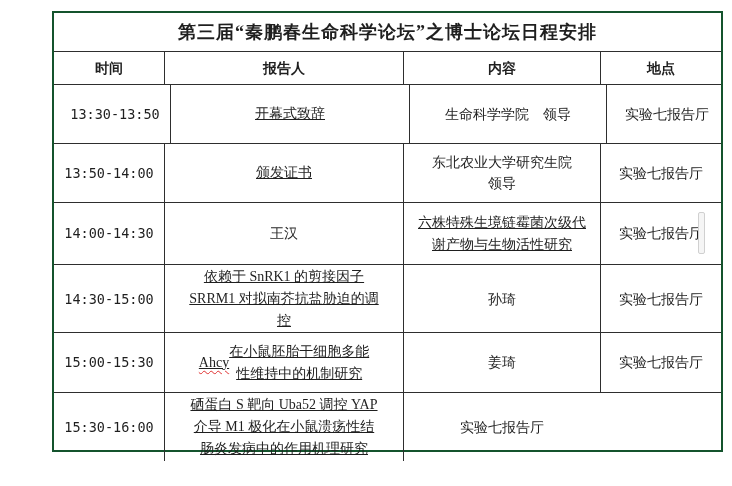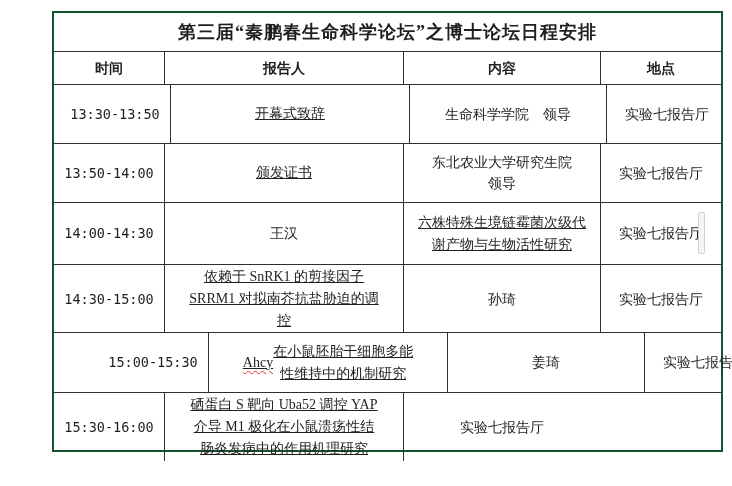--- a/index.html
+++ b/index.html
@@ -31,21 +31,21 @@
   .t-row {
     display: grid;
     grid-template-columns: 110px 239px 197px 121px;
     border-top: 1px solid #2e2e2e;
   }
   .header-row { height: 33px; font-weight: bold; font-size: 15px; }
   .row-1 { height: 59px; padding-left: 6px; }
   .row-2 { height: 59px; }
   .row-3 { height: 62px; }
   .row-4 { height: 68px; }
-  .row-5 { height: 60px; padding-left: 44px; }
+  .row-5 { height: 60px; }
   .row-6 { height: 58px; }
 
   .cell {
     display: flex; align-items: center; justify-content: center;
     text-align: center;
     font-size: 14px;
     line-height: 21px;
     padding: 1px 3px;
     white-space: pre-line;
   }

